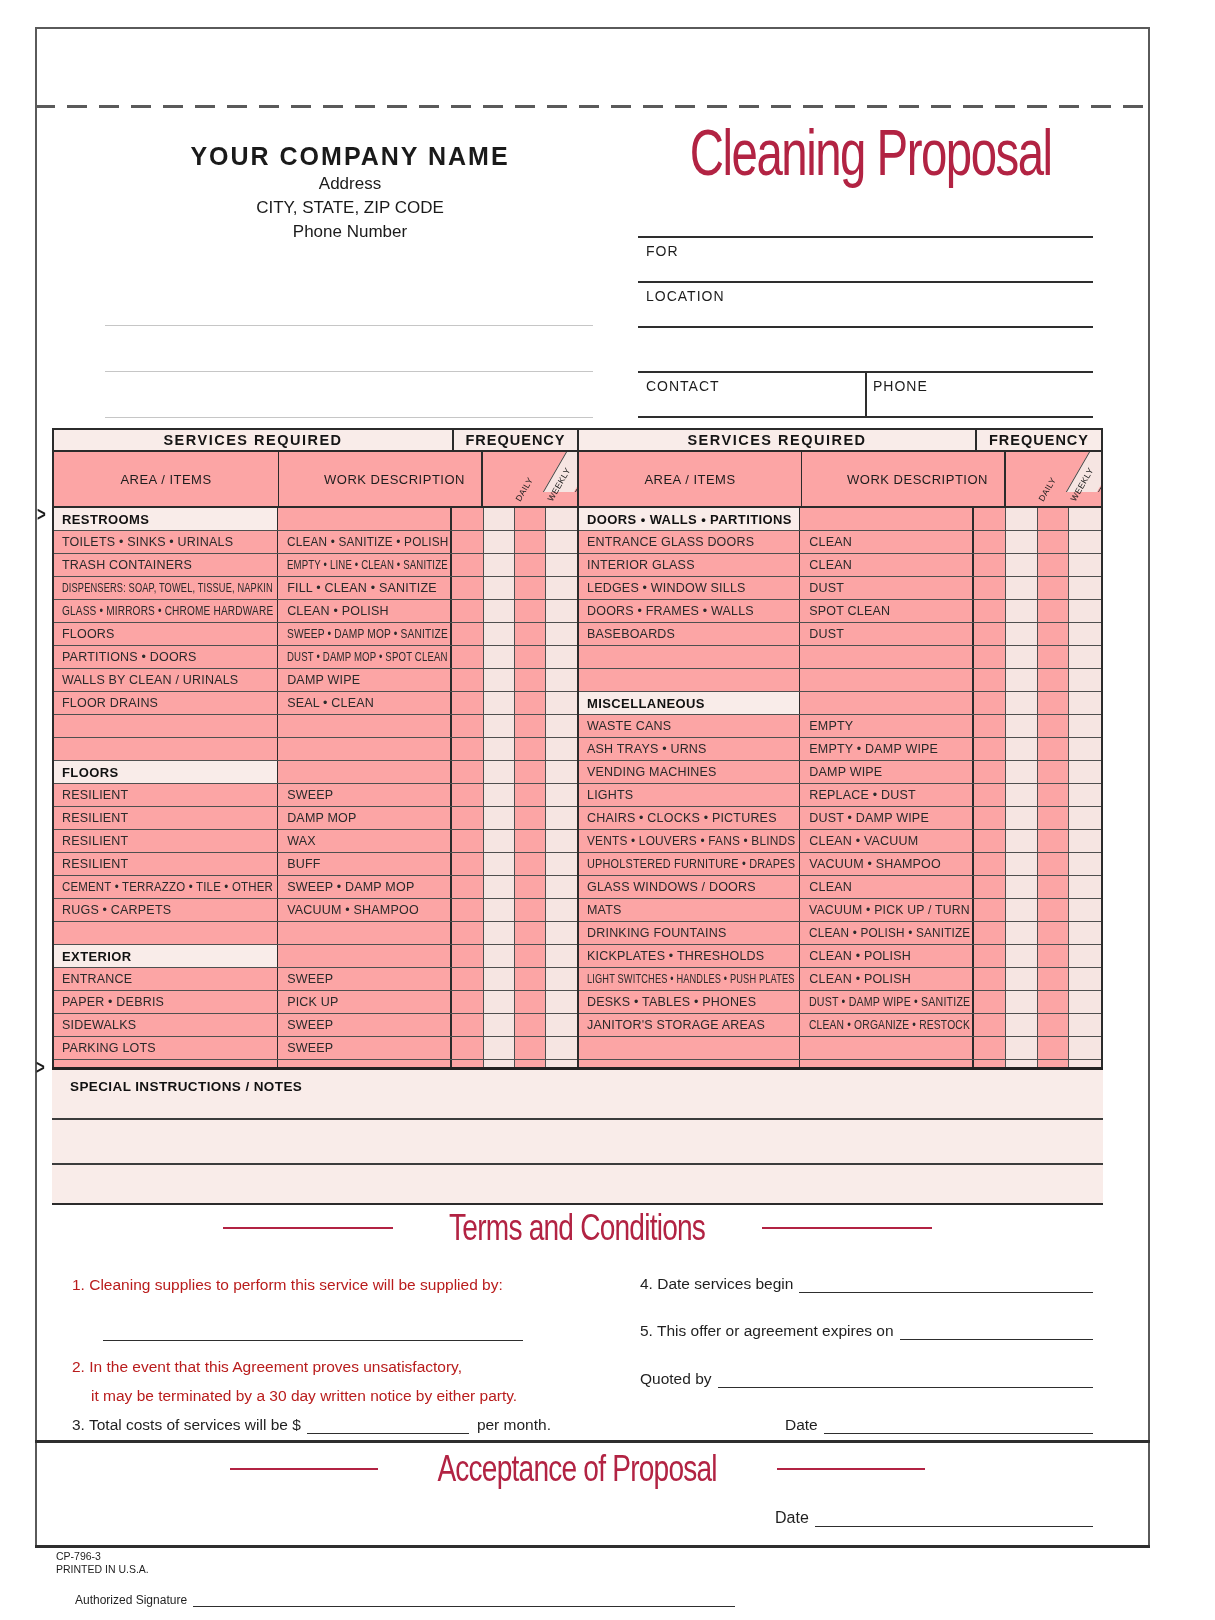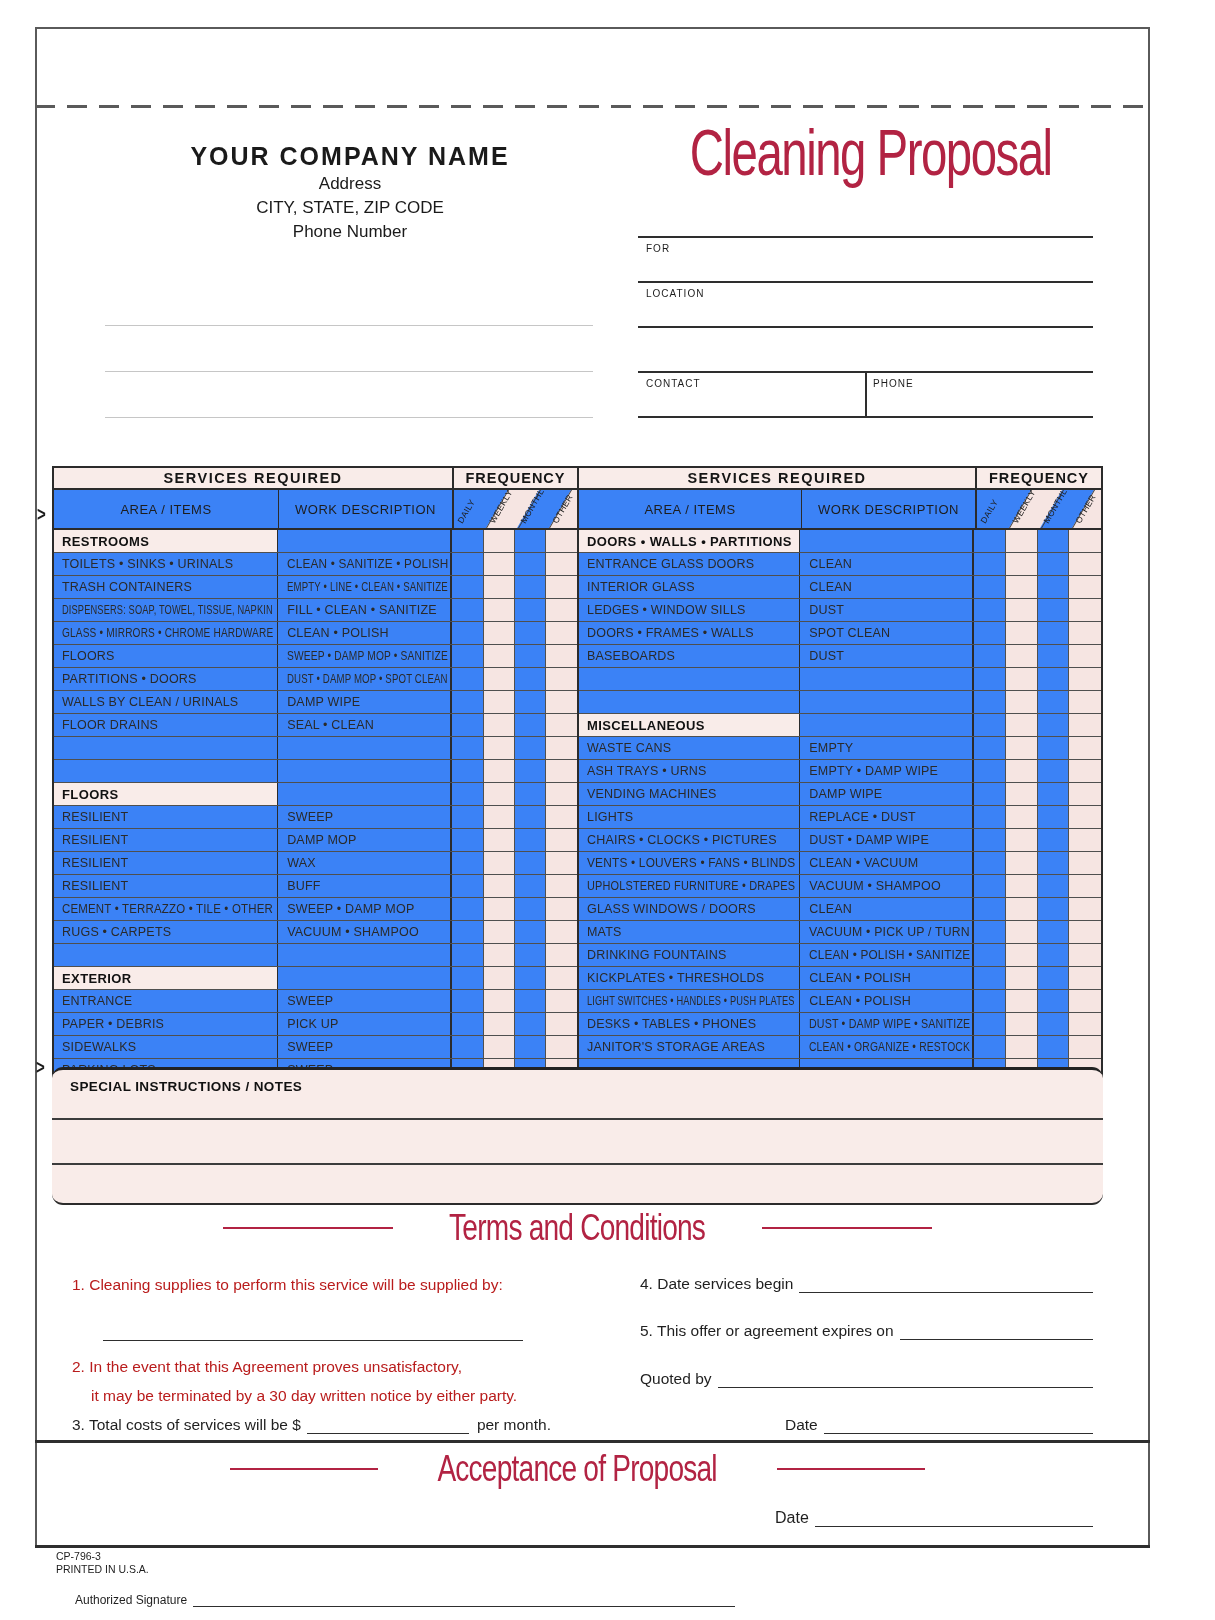--- a/index.html
+++ b/index.html
@@ -30,42 +30,42 @@
   
   .form-title{position:absolute;left:630px;top:116px;width:460px;text-align:center;
     font-size:64px;color:var(--red);transform:scaleX(0.74);transform-origin:center;
     letter-spacing:-2px;white-space:nowrap;}
 
   
   .faint{position:absolute;left:105px;width:488px;height:1px;background:#c6c6c6;}
 
   
   .fline{position:absolute;left:638px;width:455px;height:2px;background:#2e2e2e;}
-  .flabel{position:absolute;font-size:10px;letter-spacing:1px;color:#1d1d1d;text-align:right;}
+  .flabel{position:absolute;font-size:14px;letter-spacing:1px;color:#1d1d1d;text-align:right;}
   .fdiv{position:absolute;left:865px;top:371px;width:2px;height:45px;background:#2e2e2e;}
 
   
   .arrow{position:absolute;font-size:15px;font-weight:bold;color:#1a1a1a;transform:scaleY(1.3);}
 
   
   .main-table{position:absolute;left:52px;top:428px;display:flex;}
-  .htable{background:#3b82f6;margin-top:38px;}
+  .htable{background:#fca5a5;}
   .htable.tl{width:525px;border-left:2.5px solid var(--dark);}
   .htable.tr{width:526px;border-left:2.5px solid var(--dark);border-right:2.5px solid var(--dark);}
 
   .hrow1{display:flex;height:24px;background:var(--pink);border-top:2.5px solid var(--dark);
     border-bottom:2px solid var(--dark);}
   .h-services{display:flex;align-items:center;justify-content:center;font-weight:bold;
     font-size:14.5px;letter-spacing:1.5px;color:#151515;border-right:2px solid var(--dark);}
   .tl .h-services{width:400px;}
   .tr .h-services{width:398px;}
   .h-freq{flex:1;display:flex;align-items:center;justify-content:center;font-weight:bold;
     font-size:14.5px;letter-spacing:1px;color:#151515;border-radius:6px;}
 
-  .hrow2{display:flex;height:40px;border-bottom:2px solid var(--dark);}
+  .hrow2{display:flex;height:56px;border-bottom:2px solid var(--dark);gap:29px;}
   .h-area,.h-work{display:flex;align-items:center;justify-content:center;font-size:13px;
     letter-spacing:.5px;color:#1d1d1d;}
   .tl .h-area{width:225px;border-right:1.5px solid var(--dark);}
   .tr .h-area{width:223px;border-right:1.5px solid var(--dark);}
   .h-work{width:175px;border-right:2px solid var(--dark);}
   .h-slant{position:relative;flex:1;overflow:hidden;}
   .band{position:absolute;top:0;height:40px;width:31.25px;background:var(--pink2);
     transform:skewX(-30deg);transform-origin:0 0;}
   .band.b1{left:54.25px;}
   .band.b2{left:116.75px;}
@@ -89,21 +89,21 @@
   .c-freq{border-right:1px solid var(--line);}
   .tl .c-freq{width:31.25px;}
   .tr .c-freq{width:32px;}
   .c-freq:last-child{border-right:none;}
   .c-freq.f1,.c-freq.f3{background:var(--pink2);}
   .fit{display:inline-block;white-space:nowrap;transform-origin:left center;
     font-size:12.5px;color:#2a2a2a;letter-spacing:.2px;}
 
   
   .special{position:absolute;left:52px;top:1067px;width:1051px;height:138px;background:var(--pink);
-    border-top:3px solid #222;border-bottom:2.5px solid var(--dark);border-radius:11px;}
+    border-top:3px solid #222;border-bottom:2.5px solid var(--dark);}
   .special-label{position:absolute;left:18px;top:9px;font-weight:bold;font-size:13.5px;
     letter-spacing:.4px;color:#111;}
   .special-line{position:absolute;left:0;width:100%;height:1.5px;background:#3c3c3c;}
 
   
   .red-title-row{position:absolute;display:flex;align-items:center;justify-content:center;gap:20px;}
   .red-title{font-size:36px;color:var(--red);white-space:nowrap;transform:scaleX(0.78);
     transform-origin:center;letter-spacing:-1px;}
   .red-rule{height:2px;background:var(--red);width:170px;}
 

